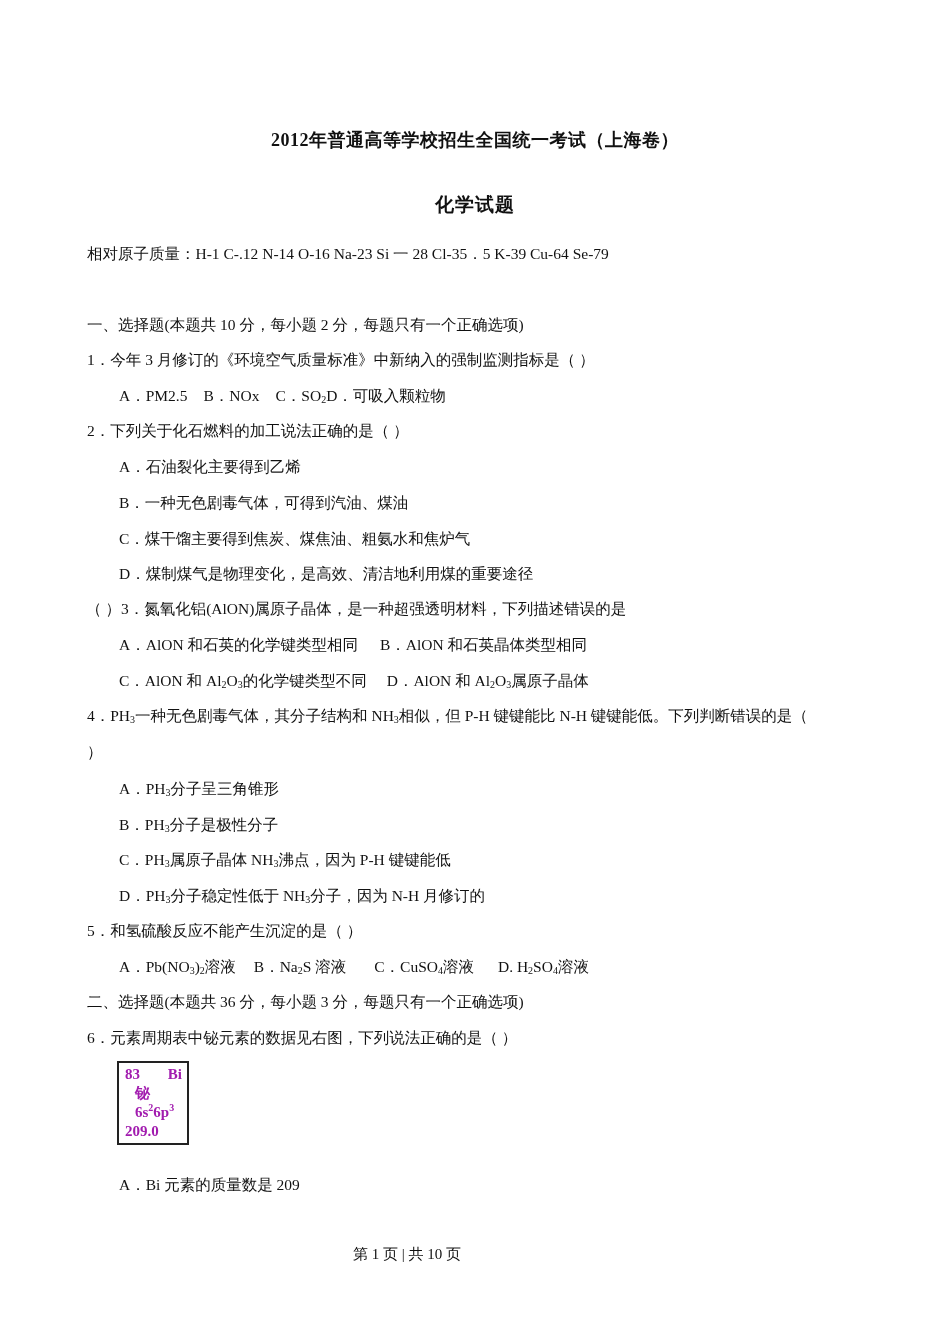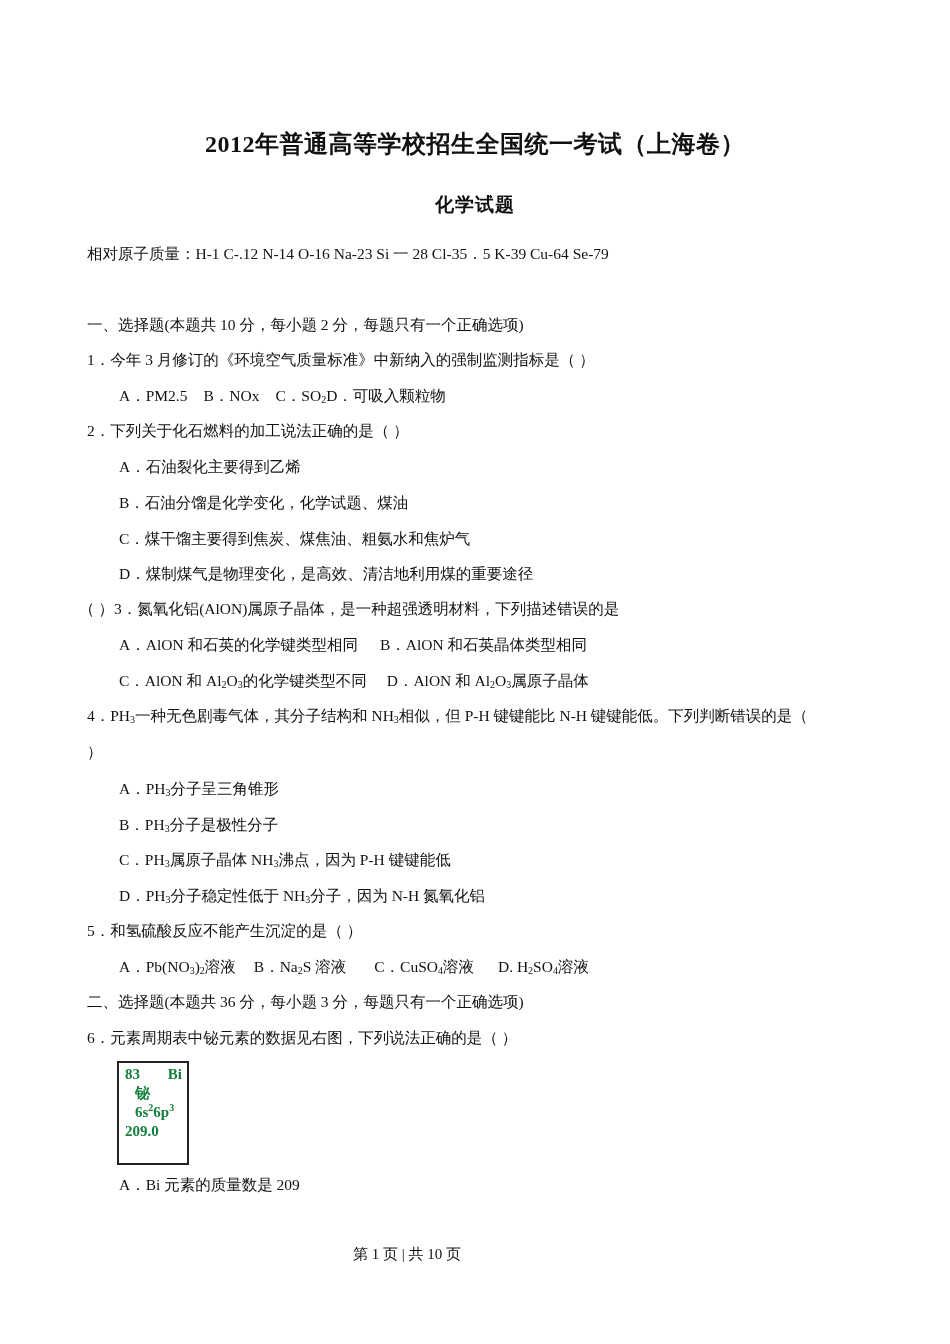--- a/index.html
+++ b/index.html
@@ -4,37 +4,37 @@
 <style>
   html, body { margin: 0; padding: 0; background: #ffffff; }
   body {
     width: 950px; height: 1344px; position: relative; overflow: hidden;
     font-family: "Liberation Serif", "DejaVu Serif", serif;
     color: #111;
   }
   .abs { position: absolute; white-space: nowrap; }
   .title {
     left: 0; width: 950px; text-align: center; top: 128px;
-    font-size: 24px; font-weight: bold; letter-spacing: 0.5px;
+    font-size: 18px; font-weight: bold; letter-spacing: 0.5px;
   }
   .subtitle {
     left: 0; width: 950px; text-align: center; top: 192px;
     font-size: 19px; font-weight: bold; letter-spacing: 1px;
   }
   .line { font-size: 15.5px; left: 87px; }
   .opt { left: 119px; }
   .sec { font-weight: normal; }
   sub { font-size: 10px; vertical-align: -2px; line-height: 0; }
   sup { font-size: 10px; vertical-align: 6px; line-height: 0; }
   .gap { display: inline-block; }
   .element-box {
-    position: absolute; left: 117px; top: 1061px; width: 72px; height: 104px;
+    position: absolute; left: 117px; top: 1061px; width: 72px; height: 84px;
     border: 2px solid #222; box-sizing: border-box;
     font-family: "Liberation Serif", serif; font-weight: bold; font-size: 15px;
-    line-height: 19px; padding: 2px 0 0 6px; color: #15803d;
+    line-height: 19px; padding: 2px 0 0 6px; color: #a21caf;
   }
   .element-box .row { display: flex; justify-content: space-between; padding-right: 5px; }
   .element-box .indent { padding-left: 10px; }
   .footer { left: 0; width: 814px; text-align: center; top: 1245px; font-size: 15px; }
 </style>
 </head>
 <body>
 
 <div>
 
@@ -47,25 +47,25 @@
 
   <div class="abs line sec" style="top:315px;">一、选择题(本题共 10 分，每小题 2 分，每题只有一个正确选项)</div>
 
   <div class="abs line" style="top:350px;">1．今年 3 月修订的《环境空气质量标准》中新纳入的强制监测指标是（    ）</div>
   <div class="abs line opt" style="top:386px;">
     <span>A．PM2.5</span><span class="gap" style="width:16px"></span><span>B．NOx</span><span class="gap" style="width:16px"></span><span><span>C．SO</span><sub>2</sub></span><span>D．可吸入颗粒物</span>
   </div>
 
   <div class="abs line" style="top:421px;">2．下列关于化石燃料的加工说法正确的是（    ）</div>
   <div class="abs line opt" style="top:457px;">A．石油裂化主要得到乙烯</div>
-  <div class="abs line opt" style="top:493px;">B．石油分馏是化学变化，化学试题、煤油</div>
+  <div class="abs line opt" style="top:493px;">B．一种无色剧毒气体，可得到汽油、煤油</div>
   <div class="abs line opt" style="top:529px;text-align:right;">C．煤干馏主要得到焦炭、煤焦油、粗氨水和焦炉气</div>
   <div class="abs line opt" style="top:564px;">D．煤制煤气是物理变化，是高效、清洁地利用煤的重要途径</div>
 
-  <div class="abs line" style="top:599px;left:79px;">（    ）3．氮氧化铝(AlON)属原子晶体，是一种超强透明材料，下列描述错误的是</div>
+  <div class="abs line" style="top:599px;left:86px;">（    ）3．氮氧化铝(AlON)属原子晶体，是一种超强透明材料，下列描述错误的是</div>
   <div class="abs line opt" style="top:635px;">
     <span>A．AlON 和石英的化学键类型相同</span><span class="gap" style="width:22px"></span><span>B．AlON 和石英晶体类型相同</span>
   </div>
   <div class="abs line opt" style="top:671px;">
     <span><span>C．AlON 和 Al</span><sub>2</sub><span>O</span><sub>3</sub><span>的化学键类型不同</span></span><span class="gap" style="width:20px"></span><span><span>D．AlON 和 Al</span><sub>2</sub><span>O</span><sub>3</sub><span>属原子晶体</span></span>
   </div>
 
   <div class="abs line" style="top:706px;">
     <span>4．PH</span><sub>3</sub><span>一种无色剧毒气体，其分子结构和 NH</span><sub>3</sub><span>相似，但 P-H 键键能比 N-H 键键能低。下列判断错误的是（</span>
   </div>
@@ -73,21 +73,21 @@
   <div class="abs line opt" style="top:779px;">
     <span>A．PH</span><sub>3</sub><span>分子呈三角锥形</span>
   </div>
   <div class="abs line opt" style="top:815px;">
     <span>B．PH</span><sub>3</sub><span>分子是极性分子</span>
   </div>
   <div class="abs line opt" style="top:850px;">
     <span>C．PH</span><sub>3</sub><span>属原子晶体 NH</span><sub>3</sub><span>沸点，因为 P-H 键键能低</span>
   </div>
   <div class="abs line opt" style="top:886px;">
-    <span>D．PH</span><sub>3</sub><span>分子稳定性低于 NH</span><sub>3</sub><span>分子，因为 N-H 氮氧化铝</span>
+    <span>D．PH</span><sub>3</sub><span>分子稳定性低于 NH</span><sub>3</sub><span>分子，因为 N-H 月修订的</span>
   </div>
 
   <div class="abs line" style="top:921px;">5．和氢硫酸反应不能产生沉淀的是（    ）</div>
   <div class="abs line opt" style="top:957px;">
     <span><span>A．Pb(NO</span><sub>3</sub><span>)</span><sub>2</sub><span>溶液</span></span><span class="gap" style="width:18px"></span><span><span>B．Na</span><sub>2</sub><span>S 溶液</span></span><span class="gap" style="width:28px"></span><span><span>C．CuSO</span><sub>4</sub><span>溶液</span></span><span class="gap" style="width:24px"></span><span><span>D. H</span><sub>2</sub><span>SO</span><sub>4</sub><span>溶液</span></span>
   </div>
 
   <div class="abs line sec" style="top:992px;">二、选择题(本题共 36 分，每小题 3 分，每题只有一个正确选项)</div>
 
   <div class="abs line" style="top:1028px;">6．元素周期表中铋元素的数据见右图，下列说法正确的是（    ）</div>

